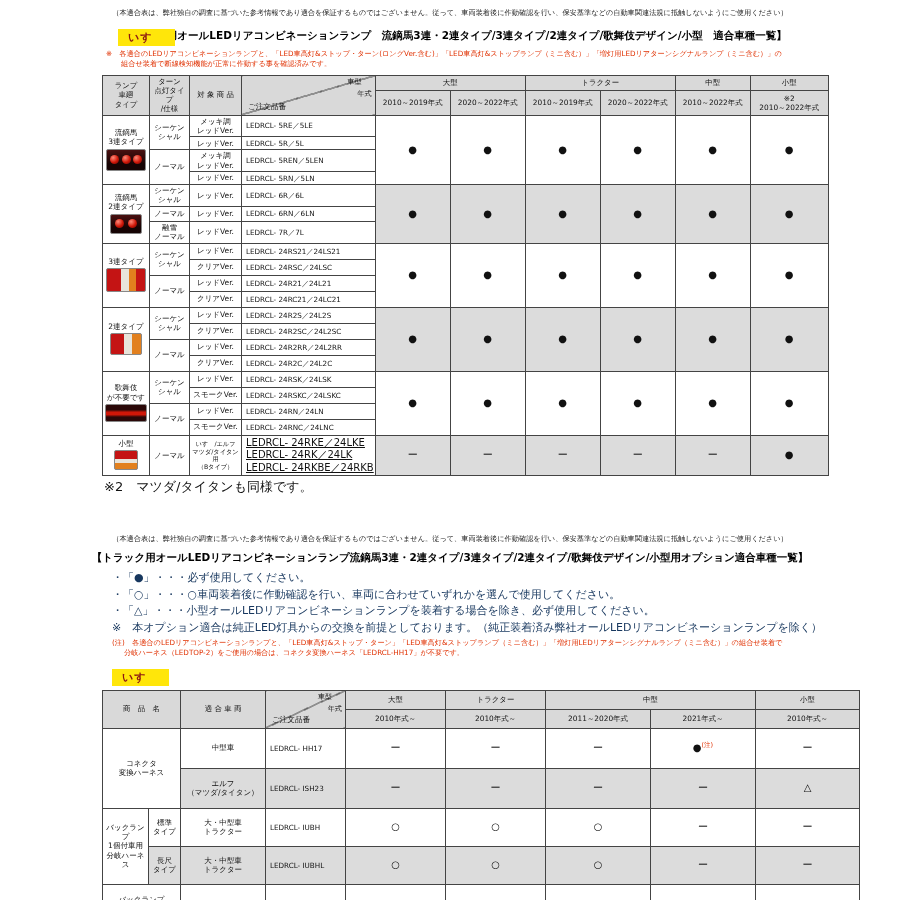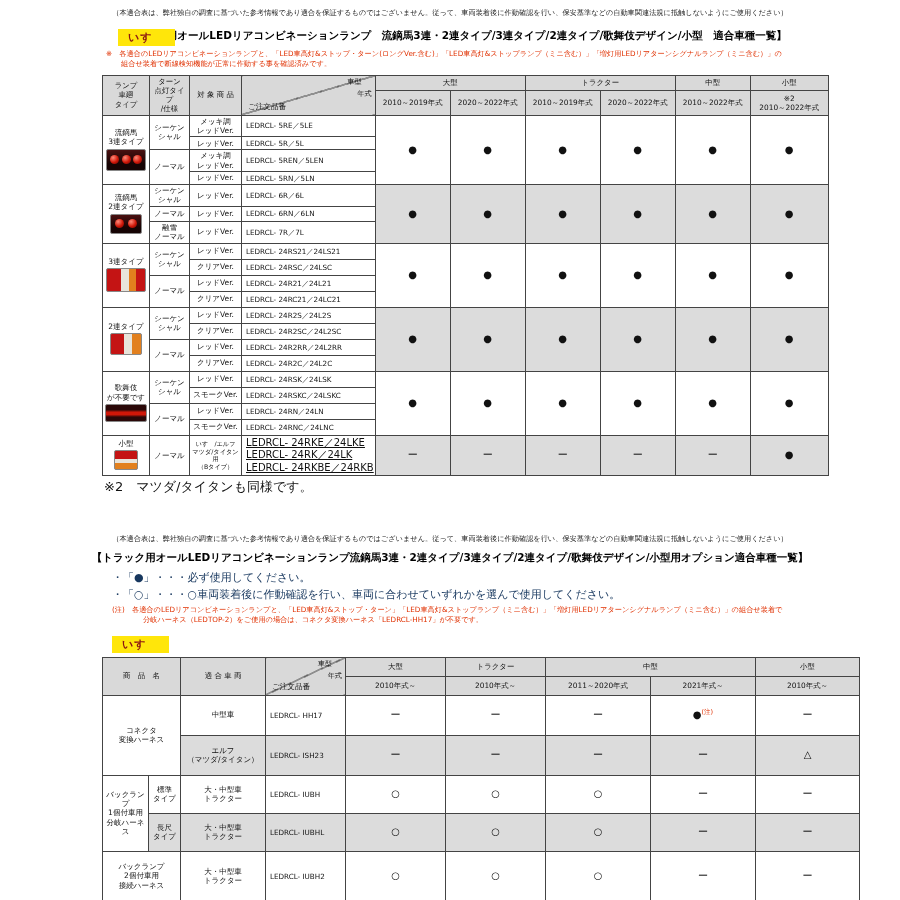--- a/index.html
+++ b/index.html
@@ -19,21 +19,21 @@
   }
   .badge.abs{position:absolute;left:118px;top:0;}
   .sec-title{font-size:10.5px;font-weight:bold;text-align:center;color:#000;}
   .sec-title.t2{margin:6px 0 5px 0;}
 
   .red-note{margin:2px 0 5px 106px;color:#e03000;font-size:7.2px;line-height:1.4;}
   .red-note .l2{margin-left:15px;}
 
   .legend{margin:3px 0 2px 112px;color:#17375e;font-size:11px;line-height:1.5;}
   .red-note2{margin:1px 0 0 112px;color:#e03000;font-size:7.2px;line-height:1.4;}
-  .red-note2 .l2{margin-left:31px;}
+  .red-note2 .l2{margin-left:12px;}
 
   .badge2wrap{margin:7px 0 4px 112px;}
 
   .footnote{margin:2px 0 0 104px;font-size:13px;color:#111;}
 
   table{border-collapse:collapse;table-layout:fixed;margin-left:102px;}
   td,th{border:1px solid #444;overflow:hidden;box-sizing:border-box;}
   th{background:#d9d9d9;font-size:7.4px;font-weight:normal;padding:1px;white-space:pre-line;line-height:1.25;text-align:center;vertical-align:middle;}
   td{font-size:7.5px;text-align:center;vertical-align:middle;padding:1px 2px;line-height:1.25;background:#fff;}
   td .ct{display:block;white-space:pre-line;}
@@ -407,20 +407,22 @@
 
   <div class="footnote">※2　マツダ/タイタンも同様です。</div>
 
   <div class="disclaimer mid">（本適合表は、弊社独自の調査に基づいた参考情報であり適合を保証するものではございません。従って、車両装着後に作動確認を行い、保安基準などの自動車関連法規に抵触しないようにご使用ください）</div>
 
   <div class="sec-title t2">【トラック用オールLEDリアコンビネーションランプ流鏑馬3連・2連タイプ/3連タイプ/2連タイプ/歌舞伎デザイン/小型用オプション適合車種一覧】</div>
 
   <div class="legend">
     <div>・「●」・・・必ず使用してください。</div>
     <div>・「○」・・・○車両装着後に作動確認を行い、車両に合わせていずれかを選んで使用してください。</div>
+    <div>・「△」・・・小型オールLEDリアコンビネーションランプを装着する場合を除き、必ず使用してください。</div>
+    <div>※　本オプション適合は純正LED灯具からの交換を前提としております。（純正装着済み弊社オールLEDリアコンビネーションランプを除く）</div>
   </div>
 
   <div class="red-note2">
     <div>(注)　各適合のLEDリアコンビネーションランプと、「LED車高灯&amp;ストップ・ターン」「LED車高灯&amp;ストップランプ（ミニ含む）」「増灯用LEDリアターンシグナルランプ（ミニ含む）」の組合せ装着で</div>
     <div class="l2">分岐ハーネス（LEDTOP-2）をご使用の場合は、コネクタ変換ハーネス「LEDRCL-HH17」が不要です。</div>
   </div>
 
   <div class="badge2wrap">
     <span class="badge">いすゞ</span>
   </div>

